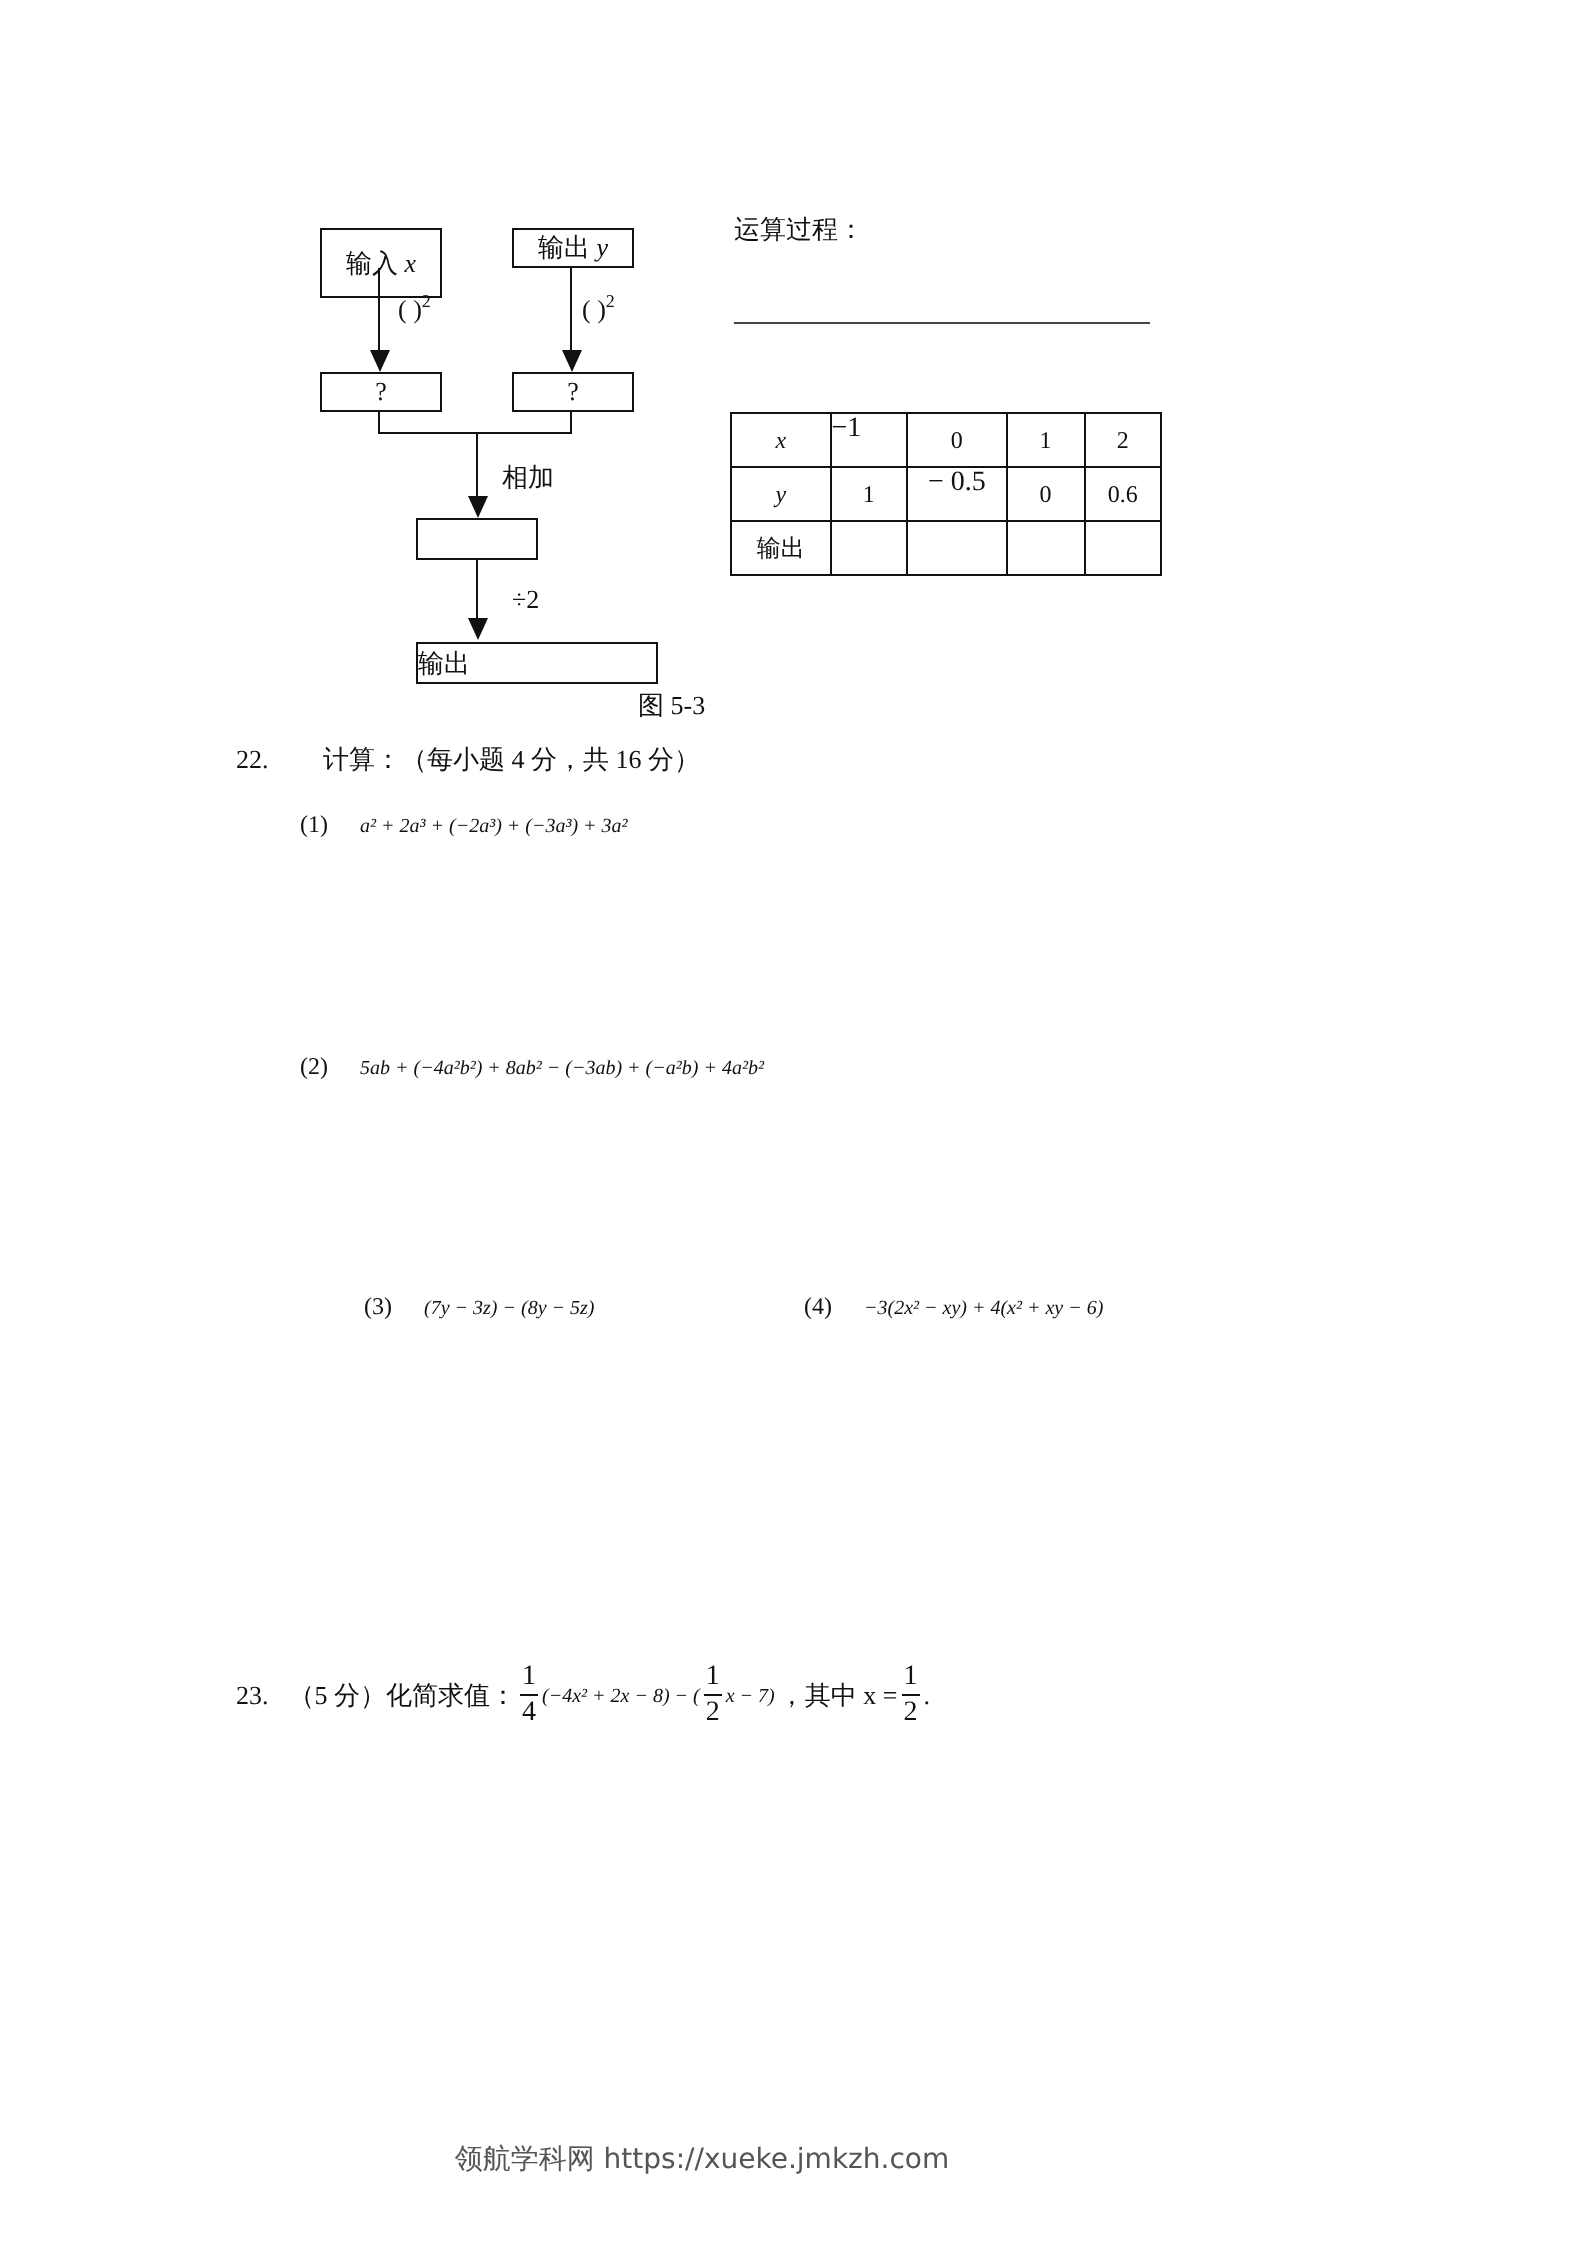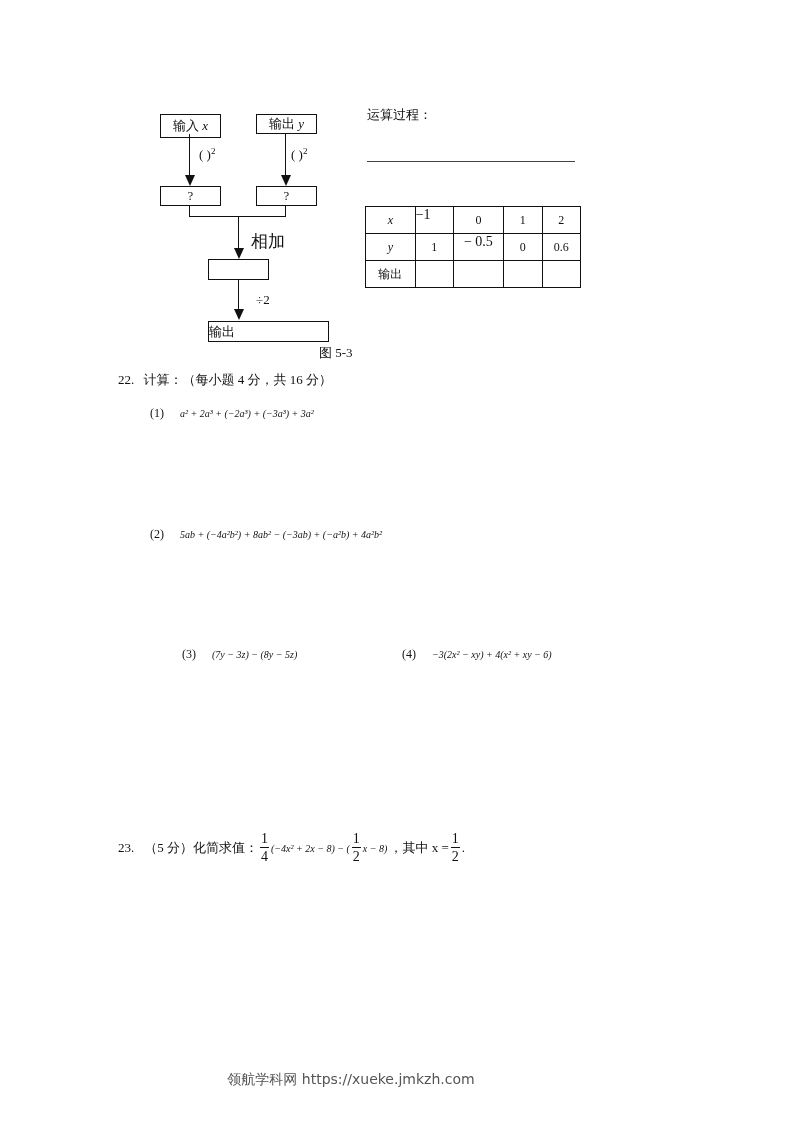--- a/index.html
+++ b/index.html
@@ -23,21 +23,21 @@
   .frac span{display:block;font-size:14px;}
   .frac .num{border-bottom:1px solid #111;padding:0 1px 1px;}
   .frac .den{padding-top:2px;}
   .footer{position:absolute;left:0;width:702px;top:1071px;text-align:center;
           font-family:"DejaVu Sans","Liberation Sans",sans-serif;font-size:14px;color:#555;}
 </style>
 </head>
 <body>
 
 <div>
-  <div class="box" style="left:160px;top:114px;width:61px;height:24px;text-align:right;">
+  <div class="box" style="left:160px;top:114px;width:61px;height:35px;text-align:right;">
     <span>输入</span>&nbsp;<i>x</i>
   </div>
   <div class="box" style="left:256px;top:114px;width:61px;height:20px;">
     <span>输出</span>&nbsp;<i>y</i>
   </div>
 
   <div class="vline" style="left:189px;top:134px;height:42px;"></div>
   <div class="arrow" style="left:185px;top:175px;"></div>
   <div class="vline" style="left:285px;top:134px;height:42px;"></div>
   <div class="arrow" style="left:281px;top:175px;"></div>
@@ -50,21 +50,21 @@
   </div>
 
   <div class="box" style="left:160px;top:186px;width:61px;height:20px;">?</div>
   <div class="box" style="left:256px;top:186px;width:61px;height:20px;">?</div>
 
   <div class="vline" style="left:189px;top:206px;height:10px;"></div>
   <div class="vline" style="left:285px;top:206px;height:10px;"></div>
   <div class="hline" style="left:189px;top:216px;width:97px;"></div>
   <div class="vline" style="left:238px;top:216px;height:32px;"></div>
   <div class="arrow" style="left:234px;top:248px;"></div>
-  <div class="lbl" style="left:251px;top:230px;font-size:17px;">相加</div>
+  <div class="lbl" style="left:251px;top:230px;font-size:13px;">相加</div>
 
   <div class="box" style="left:208px;top:259px;width:61px;height:21px;"></div>
 
   <div class="vline" style="left:238px;top:280px;height:30px;"></div>
   <div class="arrow" style="left:234px;top:309px;"></div>
   <div class="lbl" style="left:256px;top:292px;">÷2</div>
 
   <div class="box" style="left:208px;top:321px;width:121px;height:21px;justify-content:flex-start;">
     <span>输出</span>
   </div>
@@ -95,21 +95,21 @@
     <td></td>
     <td></td>
     <td></td>
     <td></td>
   </tr>
 </tbody>
   </table>
 
 <div class="abs" style="left:118px;top:371px;font-size:13px;">
   <span>22.</span>
-  <span style="margin-left:6px;">计算：（每小题 4 分，共 16 分）</span>
+  <span style="margin-left:24px;">计算：（每小题 4 分，共 16 分）</span>
 </div>
 
 <div class="abs" style="left:150px;top:403px;">
   <span class="qnum">(1)</span>
   <span class="math" style="margin-left:12px;font-style:italic;">a² + 2a³ + (−2a³) + (−3a³) + 3a²</span>
 </div>
 
 <div class="abs" style="left:150px;top:524px;">
   <span class="qnum">(2)</span>
   <span class="math" style="margin-left:12px;font-style:italic;">5ab + (−4a²b²) + 8ab² − (−3ab) + (−a²b) + 4a²b²</span>
@@ -130,21 +130,21 @@
   <span style="margin-left:10px;">（5 分）化简求值：</span>
   <span class="frac">
     <span class="num">1</span>
     <span class="den">4</span>
   </span>
   <span class="math" style="font-style:italic;text-align:right;">(−4x² + 2x − 8) − (</span>
   <span class="frac">
     <span class="num">1</span>
     <span class="den">2</span>
   </span>
-  <span class="math" style="font-style:italic;">x − 8)</span>
+  <span class="math" style="font-style:italic;">x − 7)</span>
   <span style="margin-left:2px;">，其中 x =</span>
   <span class="frac">
     <span class="num">1</span>
     <span class="den">2</span>
   </span>
   <span>.</span>
 </div>
 
 <div class="footer">领航学科网 https://xueke.jmkzh.com</div>
 

